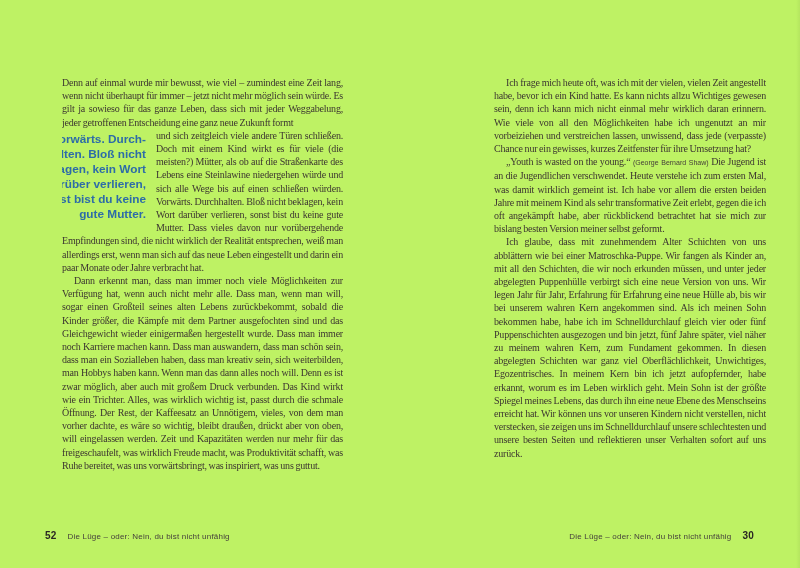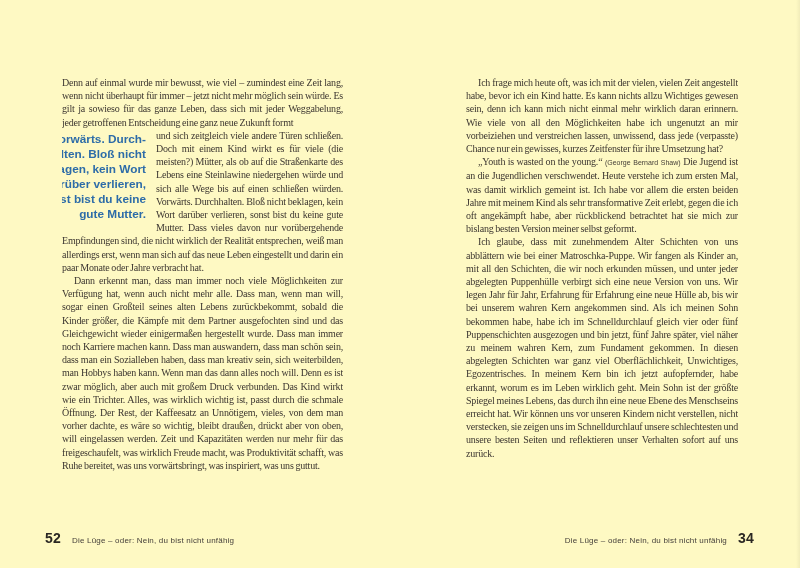--- a/index.html
+++ b/index.html
@@ -4,21 +4,21 @@
 <style>
   html, body {
     margin: 0;
     padding: 0;
     background: #ffffff;
   }
   .spread {
     position: relative;
     width: 800px;
     height: 568px;
-    background: #fef9c3;
+    background: #bef264;
     overflow: hidden;
     font-family: "Liberation Serif", serif;
     color: #3c3630;
   }
   .page-edge {
     position: absolute;
     top: 0; right: 0;
     width: 4px; height: 100%;
     background: linear-gradient(to right, rgba(0,0,0,0), rgba(0,0,0,0.05));
   }
@@ -29,21 +29,21 @@
     overflow: hidden;
     text-align: justify;
     font-size: 10px;
     line-height: 13.2px;
     letter-spacing: -0.2px;
     word-spacing: -0.5px;
     hyphens: auto;
     -webkit-hyphens: auto;
   }
   .textblock.left  { left: 62px;  width: 281px; }
-  .textblock.right { left: 466px; width: 272px; }
+  .textblock.right { left: 494px; width: 272px; }
   .textblock p { margin: 0; }
   .textblock p.indent { text-indent: 12px; }
   .pullquote {
     float: left;
     width: 114px;
     margin: 3px 10px 1px -30px;
     text-align: right;
     text-indent: 0;
     font-family: "Liberation Sans", sans-serif;
     font-weight: 700;
@@ -69,21 +69,21 @@
     font-family: "Liberation Sans", sans-serif;
     font-size: 8px;
     letter-spacing: 0.2px;
     color: #46413b;
     white-space: nowrap;
   }
   .footer.left  { left: 45px; }
   .footer.right { right: 46px; text-align: right; }
   .pagenum {
     font-weight: 700;
-    font-size: 14px;
+    font-size: 10px;
     color: #2a2723;
   }
   .footer.left  .pagenum { margin-right: 11px; }
   .footer.right .pagenum { margin-left: 11px; }
 </style>
 </head>
 <body>
 
 <div class="spread">
 
@@ -100,17 +100,17 @@
       <span class="attribution">(George Bernard Shaw)</span>
       <span>Die Jugend ist an die Jugendlichen verschwendet. Heute verstehe ich zum ersten Mal, was damit wirklich gemeint ist. Ich habe vor allem die ersten beiden Jahre mit meinem Kind als sehr transformative Zeit erlebt, gegen die ich oft angekämpft habe, aber rückblickend betrachtet hat sie mich zur bislang besten Version meiner selbst geformt.</span></p>
     <p class="indent">Ich glaube, dass mit zunehmendem Alter Schichten von uns abblättern wie bei einer Matroschka-Puppe. Wir fangen als Kinder an, mit all den Schichten, die wir noch erkunden müssen, und unter jeder abgelegten Puppenhülle verbirgt sich eine neue Version von uns. Wir legen Jahr für Jahr, Erfahrung für Erfahrung eine neue Hülle ab, bis wir bei unserem wahren Kern angekommen sind. Als ich meinen Sohn bekommen habe, habe ich im Schnelldurchlauf gleich vier oder fünf Puppenschichten ausgezogen und bin jetzt, fünf Jahre später, viel näher zu meinem wahren Kern, zum Fundament gekommen. In diesen abgelegten Schichten war ganz viel Oberflächlichkeit, Unwichtiges, Egozentrisches. In meinem Kern bin ich jetzt aufopfernder, habe erkannt, worum es im Leben wirklich geht. Mein Sohn ist der größte Spiegel meines Lebens, das durch ihn eine neue Ebene des Menschseins erreicht hat. Wir können uns vor unseren Kindern nicht verstellen, nicht verstecken, sie zeigen uns im Schnelldurchlauf unsere schlechtesten und unsere besten Seiten und reflektieren unser Verhalten sofort auf uns zurück.</p>
   </section>
 
   <footer class="footer left">
     <span class="pagenum">52</span><span>Die Lüge – oder: Nein, du bist nicht unfähig</span>
   </footer>
 
   <footer class="footer right">
-    <span>Die Lüge – oder: Nein, du bist nicht unfähig</span><span class="pagenum">34</span>
+    <span>Die Lüge – oder: Nein, du bist nicht unfähig</span><span class="pagenum">30</span>
   </footer>
 
   <div class="page-edge"></div>
 </div>
 
 </body></html>

